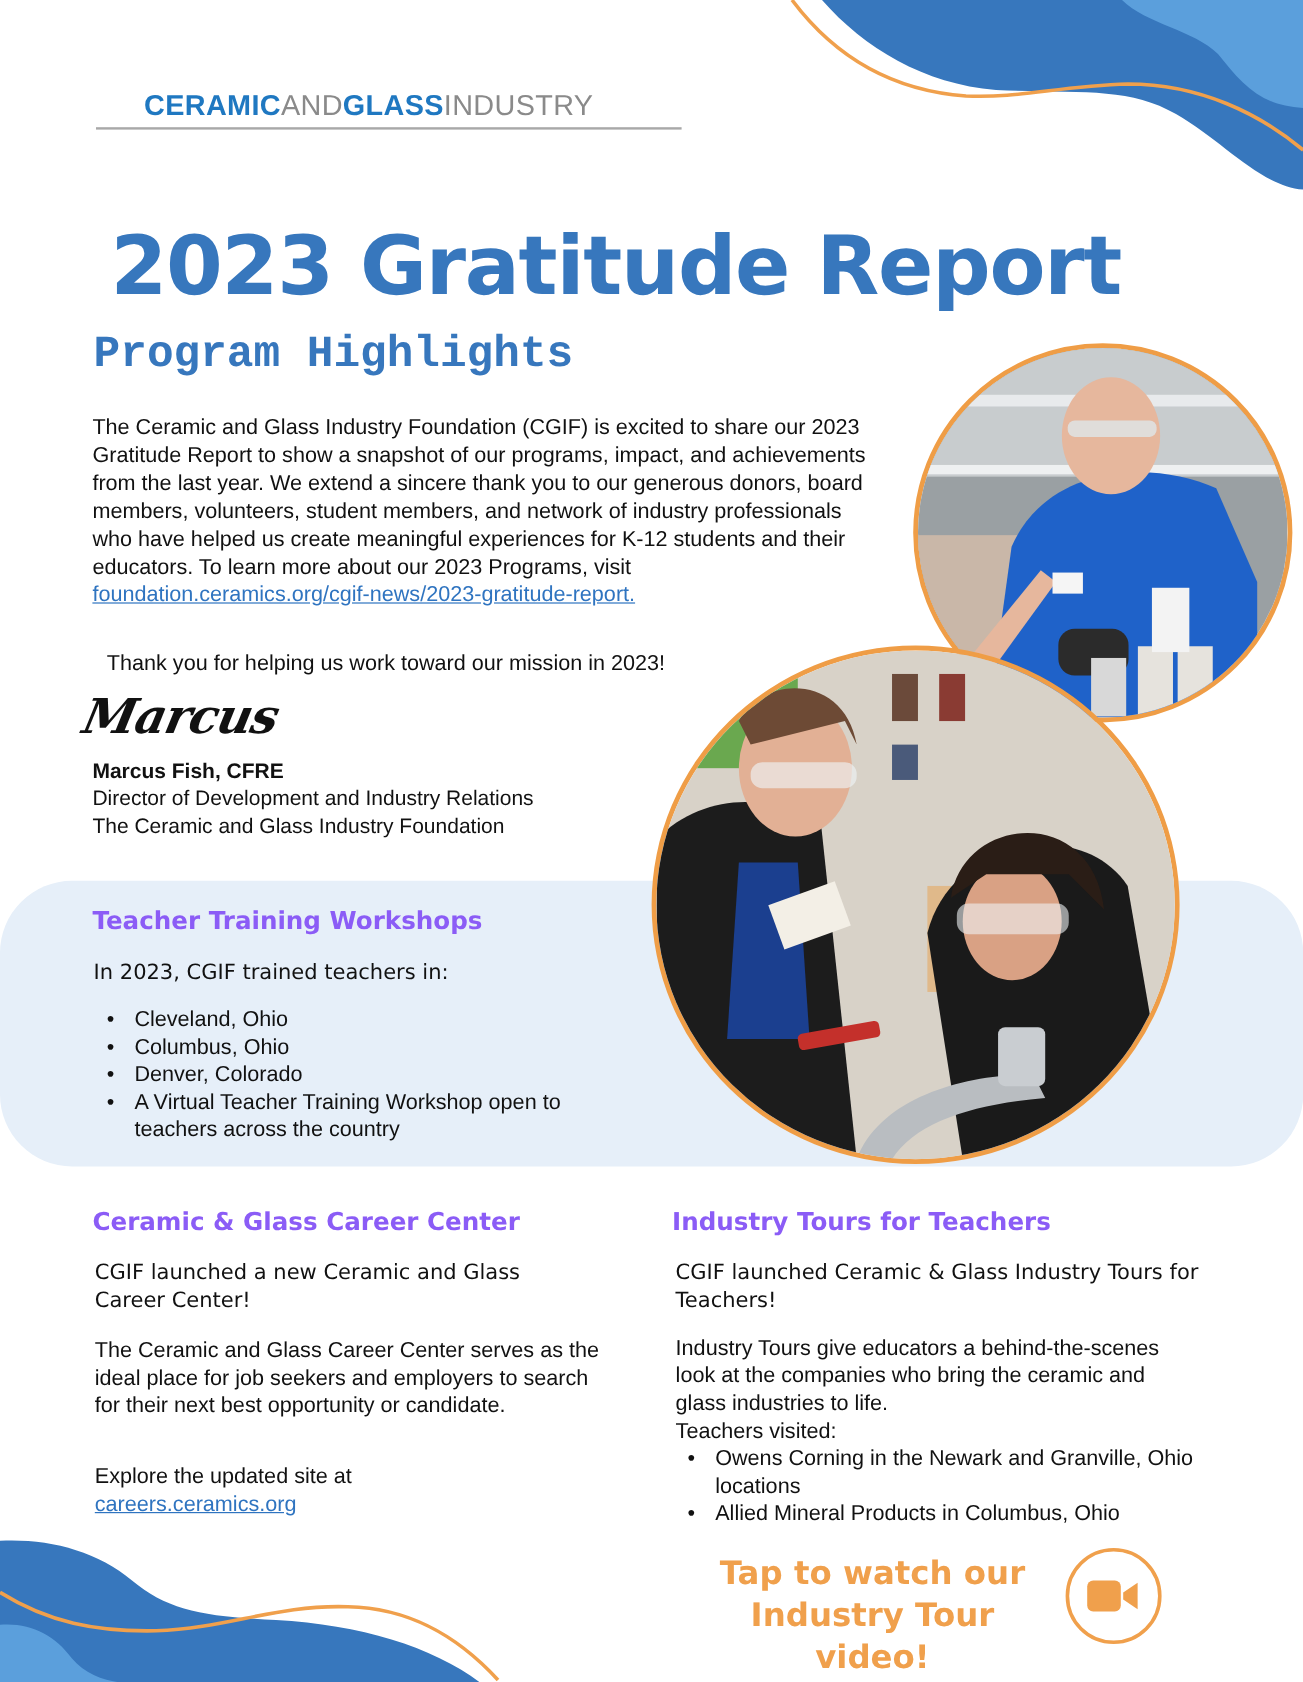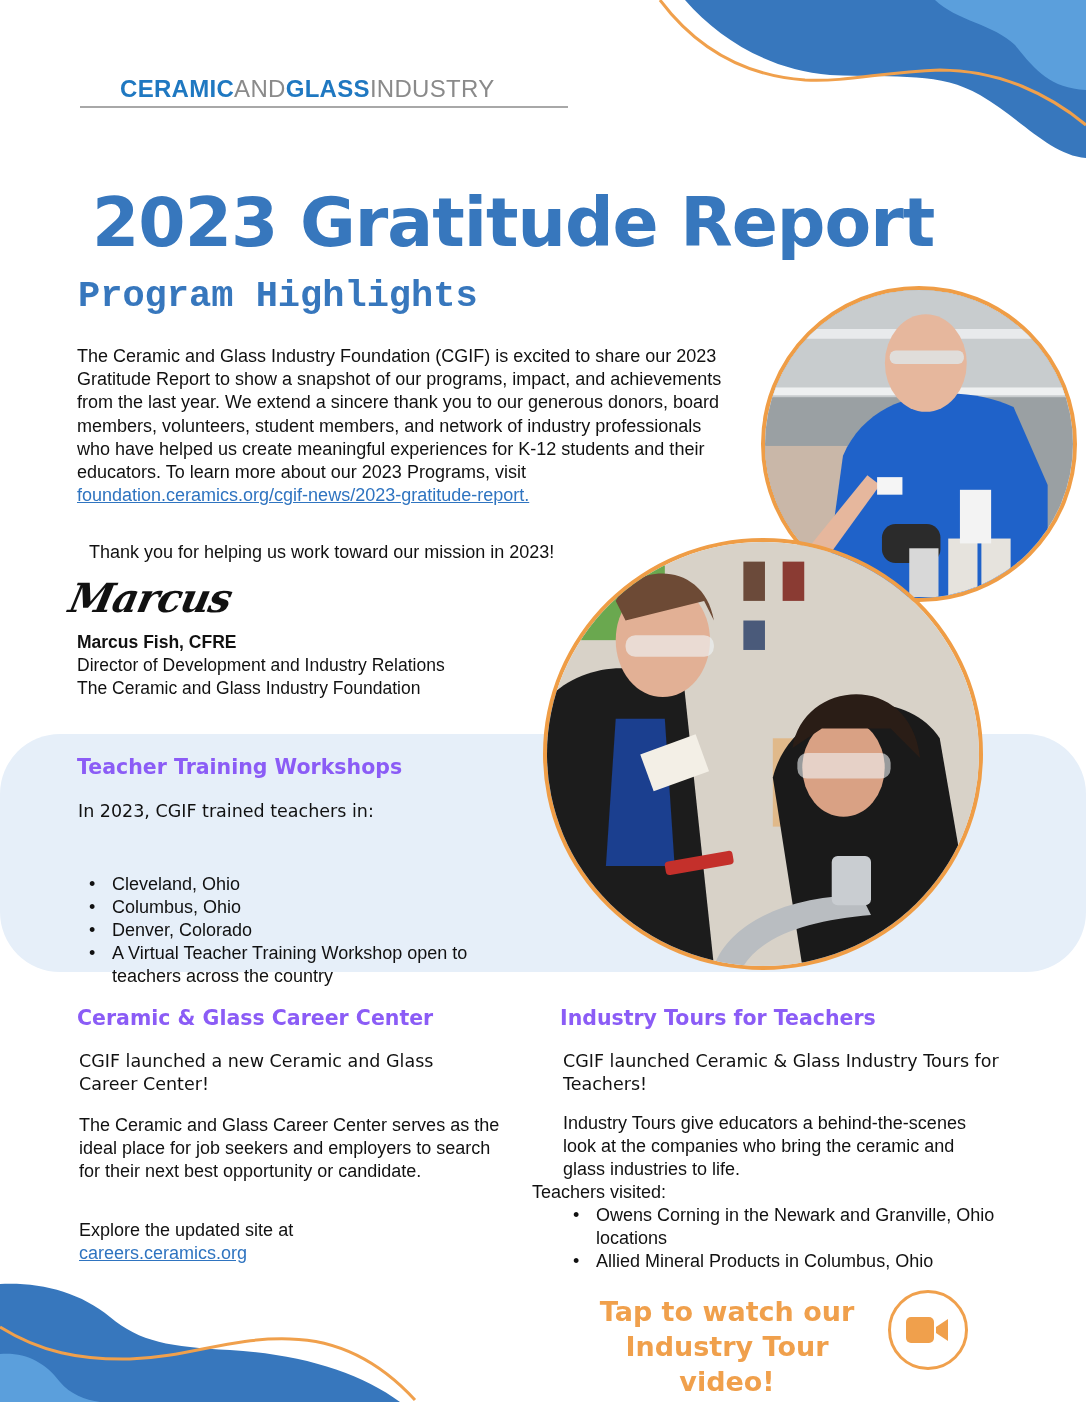--- a/index.html
+++ b/index.html
@@ -77,21 +77,21 @@
 
 <div class="signature">Marcus</div>
 <div class="sig-name">Marcus Fish, CFRE</div>
 <div class="sig-role">Director of Development and Industry Relations</div>
 <div class="sig-org">The Ceramic and Glass Industry Foundation</div>
 
 <div class="band"></div>
 
 <h3 class="sec-heading" style="left:77px;top:754px;">Teacher Training Workshops</h3>
 <p class="lead" style="left:78px;top:800px;">In 2023, CGIF trained teachers in:</p>
-<ul class="body bul" style="left:78px;top:838px;width:400px;margin-top:35px;">
+<ul class="body bul" style="left:78px;top:838px;width:400px;">
   <li>Cleveland, Ohio</li>
   <li>Columbus, Ohio</li>
   <li>Denver, Colorado</li>
   <li>A Virtual Teacher Training Workshop open to teachers across the country</li>
 </ul>
 
 <div class="photo" style="left:761px;top:286px;width:316px;height:316px;">
   <svg viewBox="0 0 316 316" preserveAspectRatio="none">
     <rect width="316" height="316" fill="#9aa0a3"></rect>
     <rect x="0" y="0" width="316" height="110" fill="#c8ccce"></rect>
@@ -139,21 +139,21 @@
 <p class="lead" style="left:79px;top:1050px;width:360px;">CGIF launched a new Ceramic and Glass Career Center!</p>
 <p class="body" style="left:79px;top:1114px;width:430px;">The Ceramic and Glass Career Center serves as the ideal place for job seekers and employers to search for their next best opportunity or candidate.</p>
 <p class="body" style="left:79px;top:1219px;width:430px;">
   <span>Explore the updated site at</span><br>
   <a>careers.ceramics.org</a>
 </p>
 
 <h3 class="sec-heading" style="left:560px;top:1005px;">Industry Tours for Teachers</h3>
 <p class="lead" style="left:563px;top:1050px;width:480px;">CGIF launched Ceramic &amp; Glass Industry Tours for Teachers!</p>
 <p class="body" style="left:563px;top:1112px;width:420px;">Industry Tours give educators a behind-the-scenes look at the companies who bring the ceramic and glass industries to life.</p>
-<p class="body" style="left:532px;top:1181px;">Teachers visited:</p>
+<p class="body" style="left:563px;top:1181px;">Teachers visited:</p>
 <ul class="body bul" style="left:562px;top:1204px;width:440px;">
   <li>Owens Corning in the Newark and Granville, Ohio locations</li>
   <li>Allied Mineral Products in Columbus, Ohio</li>
 </ul>
 
 <div class="cta">
   <div>Tap to watch our</div>
   <div>Industry Tour video!</div>
 </div>
 <div class="video-btn">

